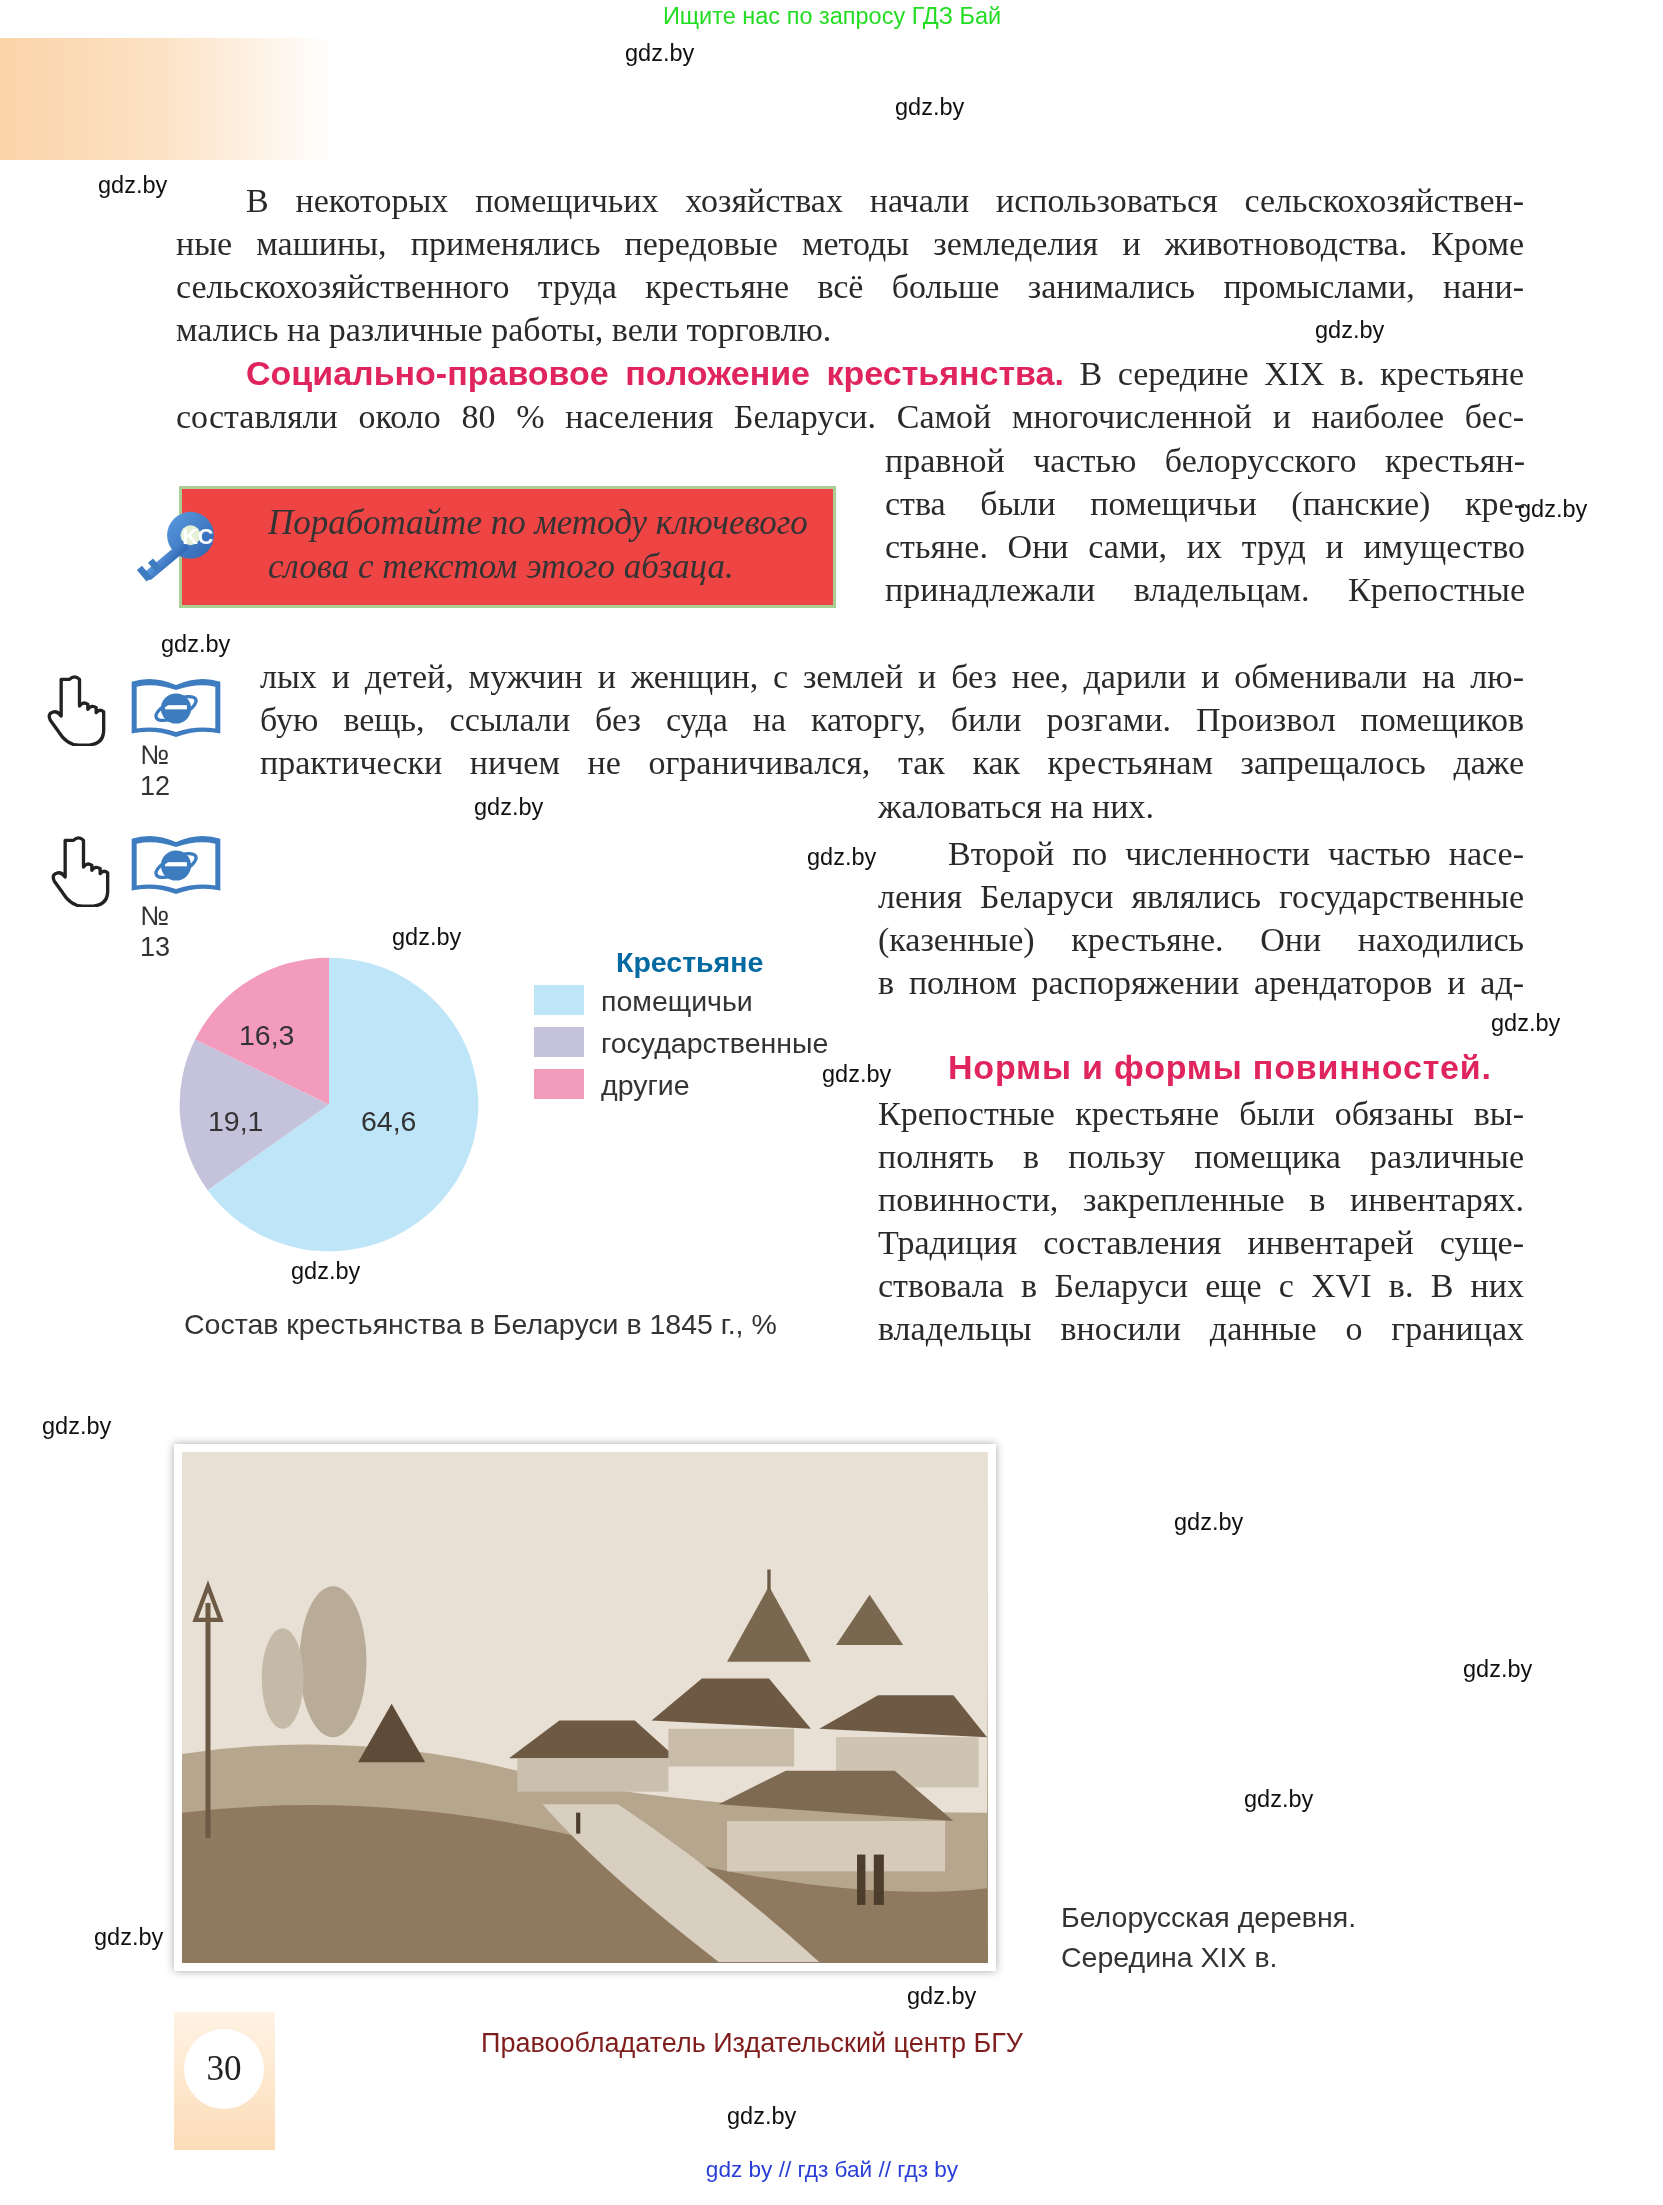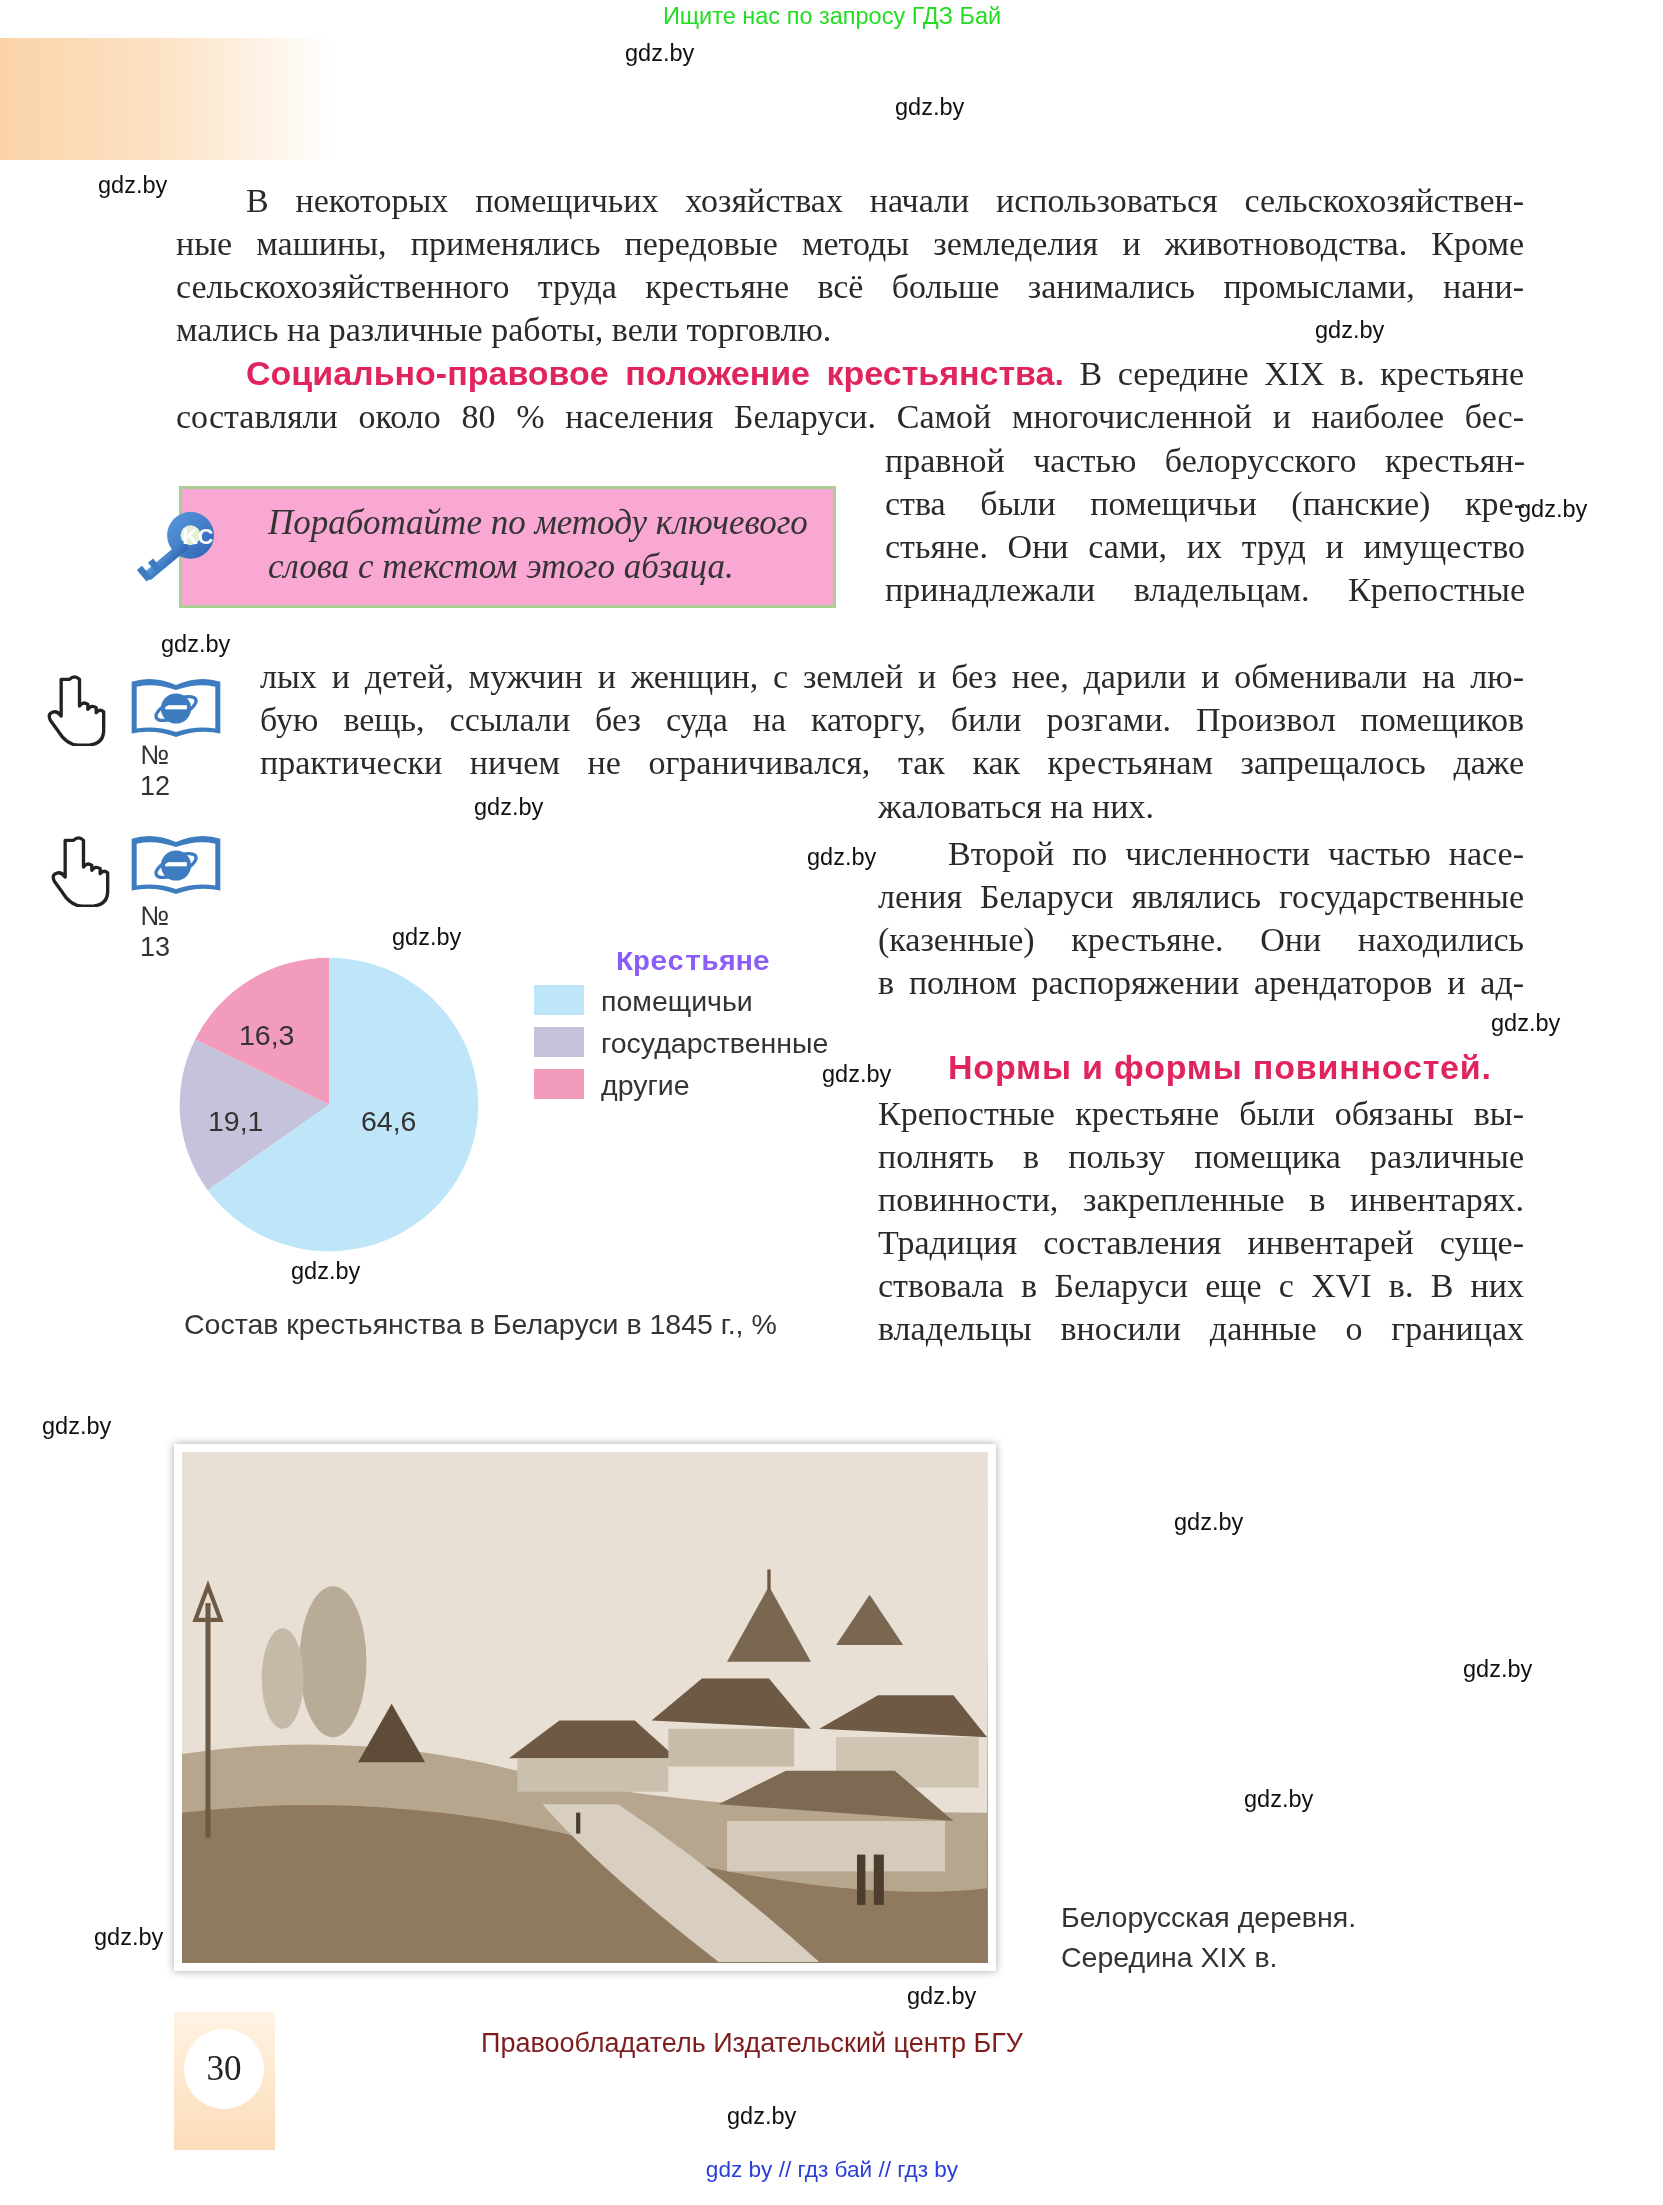--- a/index.html
+++ b/index.html
@@ -5,25 +5,25 @@
   html, body { margin:0; padding:0; background:#ffffff; }
   body { width:1664px; height:2205px; position:relative; overflow:hidden; font-family:"Liberation Serif", serif; color:#2b2b2b; }
   .abs { position:absolute; }
   .wm { position:absolute; font-family:"Liberation Sans", sans-serif; font-size:23.5px; color:#111; }
   .top-banner { position:absolute; top:3.4px; left:0; width:1664px; text-align:center; font-family:"Liberation Sans", sans-serif; font-size:23.5px; color:#22dd22; }
   .orange-band { position:absolute; left:0; top:38px; width:335px; height:122px; background:linear-gradient(90deg,#fbd3a8 0%, #fce3c6 50%, #ffffff 100%); }
   .para { position:absolute; font-size:34px; line-height:43px; color:#2a2a2a; text-align:justify; }
   .line { white-space:nowrap; text-align:justify; text-align-last:justify; display:block; }
   .line.last { text-align-last:left; }
   .head { font-family:"Liberation Sans", sans-serif; font-weight:bold; color:#e0245e; }
-  .task-box { position:absolute; left:179px; top:486px; width:657px; height:122px; background:#f9a8d4; border:3.4px solid #a9cf95; box-sizing:border-box; }
+  .task-box { position:absolute; left:179px; top:486px; width:657px; height:122px; background:#ef4444; border:3.4px solid #a9cf95; box-sizing:border-box; }
   .task-text { position:absolute; left:86px; top:11.7px; font-style:italic; font-size:35px; line-height:44px; color:#333; }
   .icon-row { position:absolute; }
   .num-label { position:absolute; font-family:"Liberation Sans", sans-serif; font-size:27px; color:#333; }
-  .legend-title { position:absolute; font-family:Liberation Mono, monospace; font-weight:bold; font-size:28.5px; color:#8b5cf6; }
+  .legend-title { position:absolute; font-family:Liberation Sans, sans-serif; font-weight:bold; font-size:28.5px; color:#0369a1; }
   .legend-item { position:absolute; font-family:"Liberation Sans", sans-serif; font-size:28.5px; color:#333; display:flex; }
   .swatch { width:50px; height:30px; margin-right:17px; }
   .pie-label { position:absolute; font-family:"Liberation Sans", sans-serif; font-size:28.5px; color:#333; }
   .caption { position:absolute; font-family:"Liberation Sans", sans-serif; font-size:28.5px; color:#333; }
   .photo { position:absolute; left:174px; top:1444px; width:822px; height:527px; background:#fff; box-shadow:0 0 8.4px rgba(0,0,0,0.35); }
   .photo-inner { position:absolute; left:8.4px; top:8.4px; right:8.4px; bottom:8.4px; background:linear-gradient(180deg,#ece6dc 0%, #e3d9cc 40%, #c9b8a2 60%, #a69277 80%, #8e7a62 100%); overflow:hidden; }
   .page-badge { position:absolute; left:174px; top:2012px; width:101px; height:138px; background:linear-gradient(180deg,#fff3e4 0%, #fcdcb8 100%); }
   .page-circle { position:absolute; left:10px; top:17px; width:80px; height:80px; border-radius:50%; background:#fff; display:flex; align-items:center; justify-content:center; font-family:"Liberation Serif", serif; font-size:35px; color:#222; }
   .copyright { position:absolute; left:0; width:1504px; top:2028px; text-align:center; font-family:"Liberation Sans", sans-serif; font-size:27px; color:#7f1d1d; }
   .footer-links { position:absolute; left:0; width:1664px; top:2157px; text-align:center; font-family:"Liberation Sans", sans-serif; font-size:22.6px; color:#2a3fd8; }

